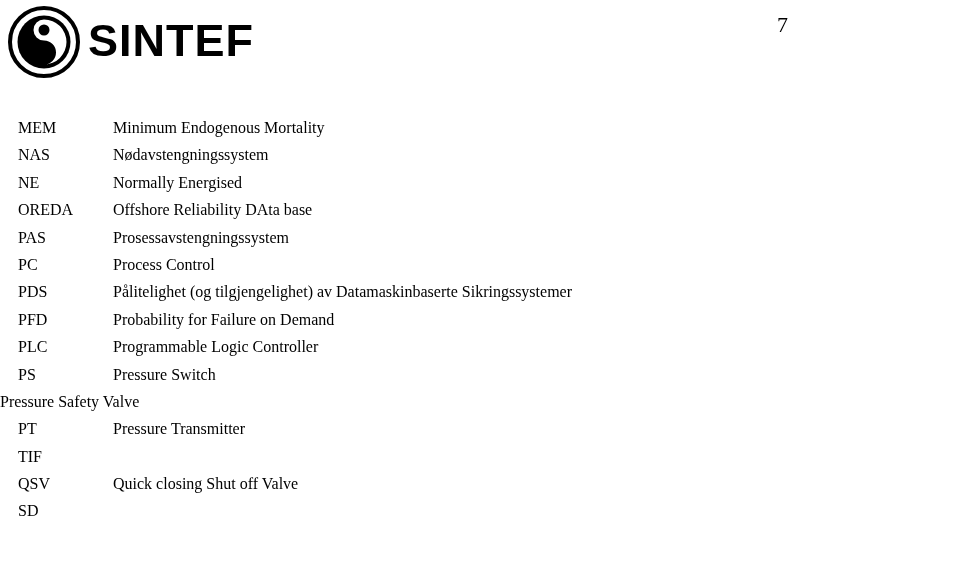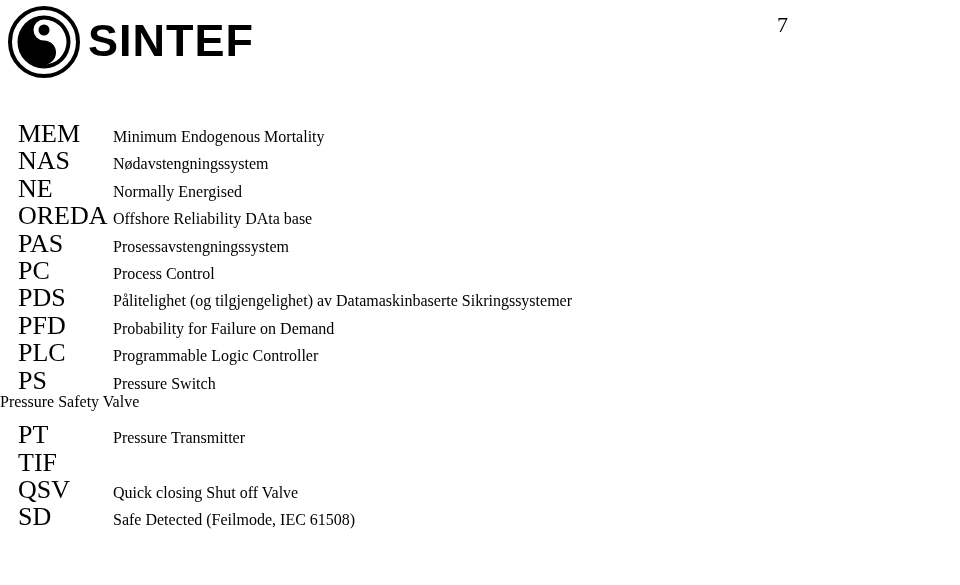--- a/index.html
+++ b/index.html
@@ -72,24 +72,23 @@
     display: flex;
     align-items: baseline;
     height: 27.4px;
   }
 
   .abbrev-term {
     flex: 0 0 auto;
     width: 113px;
     padding-left: 18px;
     box-sizing: border-box;
-    font-size: 26px;
+    font-size: 16px;
     line-height: 27.4px;
     white-space: nowrap;
-    margin-top: 6px;
   }
 
   .abbrev-def {
     flex: 1 1 auto;
     font-size: 16px;
     line-height: 27.4px;
     white-space: nowrap;
   }
 </style>
 </head>
@@ -160,15 +159,14 @@
   </div>
   <div class="abbrev-row">
     <div class="abbrev-term">TIF</div>
   </div>
   <div class="abbrev-row">
     <div class="abbrev-term">QSV</div>
     <div class="abbrev-def">Quick closing Shut off Valve</div>
   </div>
   <div class="abbrev-row">
     <div class="abbrev-term">SD</div>
-    <div class="abbrev-def">Safe Detected (Feilmode, IEC 61508)</div>
   </div>
 </div>
 
 </body></html>

